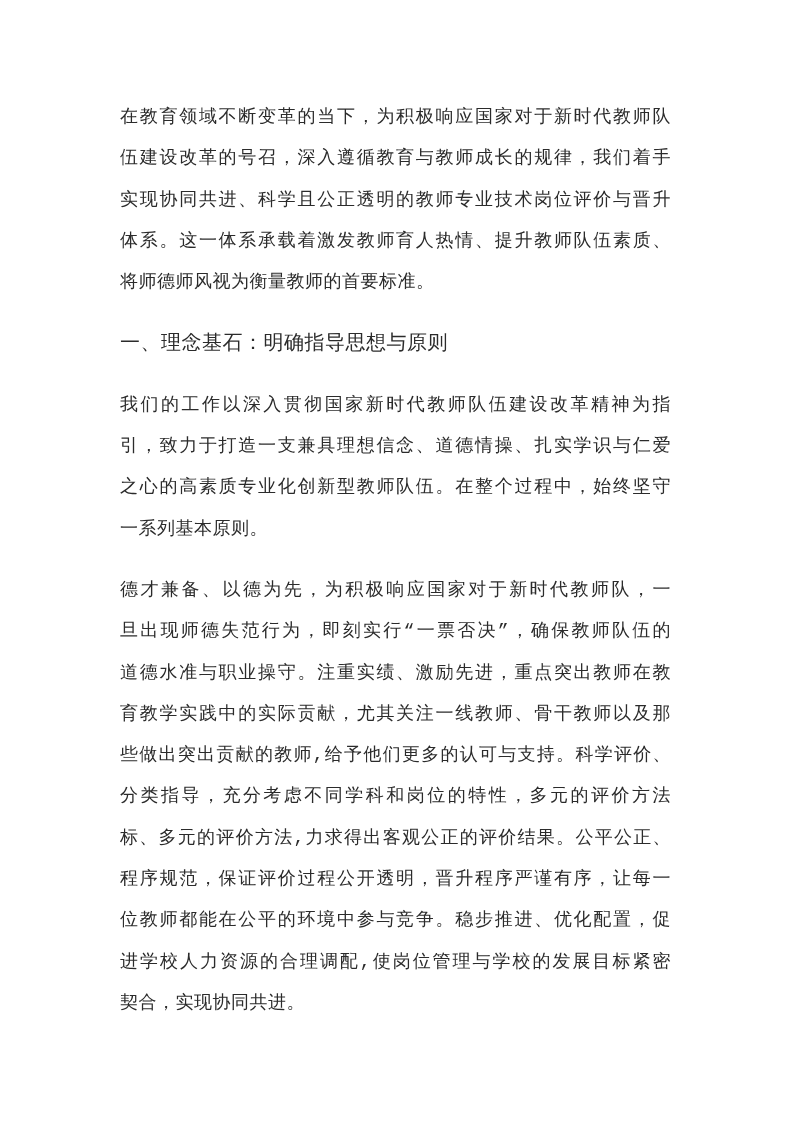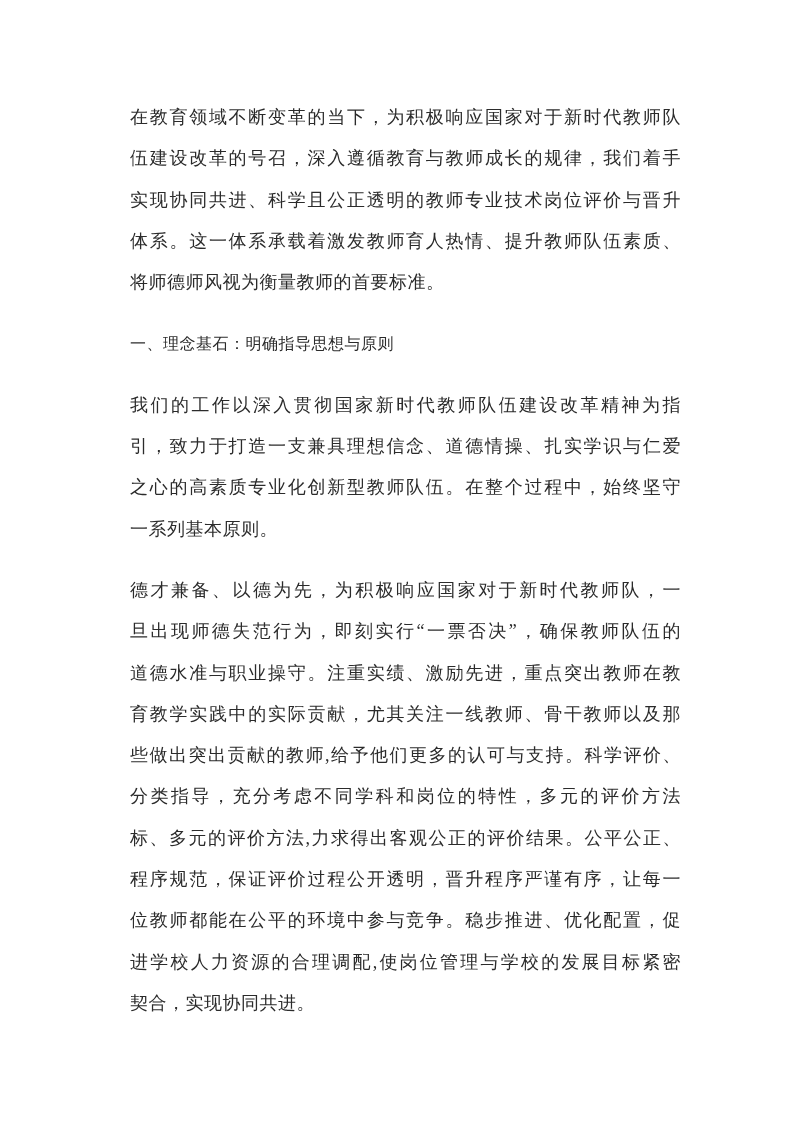--- a/index.html
+++ b/index.html
@@ -8,25 +8,25 @@
       background: #ffffff;
     }
     body {
       width: 793px;
       height: 1122px;
       overflow: hidden;
       position: relative;
     }
     .page {
       position: absolute;
-      left: 130px;
+      left: 120px;
       top: 97px;
       width: 551px;
       color: #2b2b2b;
-      font-family: Liberation Serif, serif;
+      font-family: Liberation Mono, monospace;
       font-size: 18px;
       letter-spacing: 0.5px;
     }
     .para {
       margin: 0 0 20px 0;
     }
     .line {
       height: 41.3px;
       line-height: 41.3px;
       white-space: nowrap;
@@ -36,21 +36,21 @@
       overflow: visible;
     }
     .line.last {
       text-align-last: left;
     }
     .heading {
       margin: 0 0 20px 0;
       height: 41.3px;
       line-height: 41.3px;
       font-weight: normal;
-      font-size: 16px;
+      font-size: 20px;
       white-space: nowrap;
     }
   </style>
 </head>
 <body>
 
 <div class="page">
 
   <div class="para">
     <div class="line">在教育领域不断变革的当下，为积极响应国家对于新时代教师队</div>

